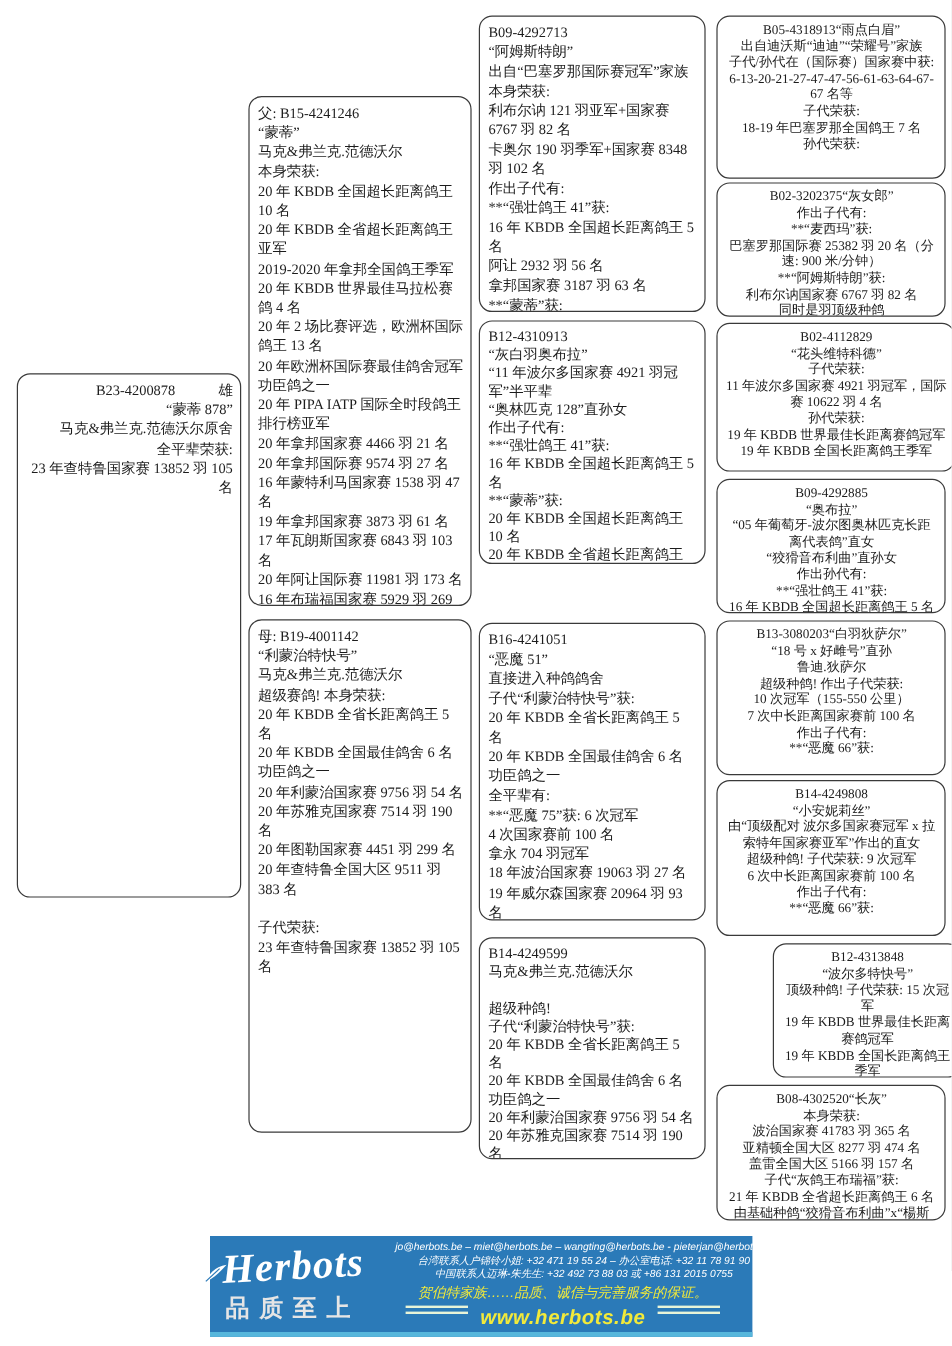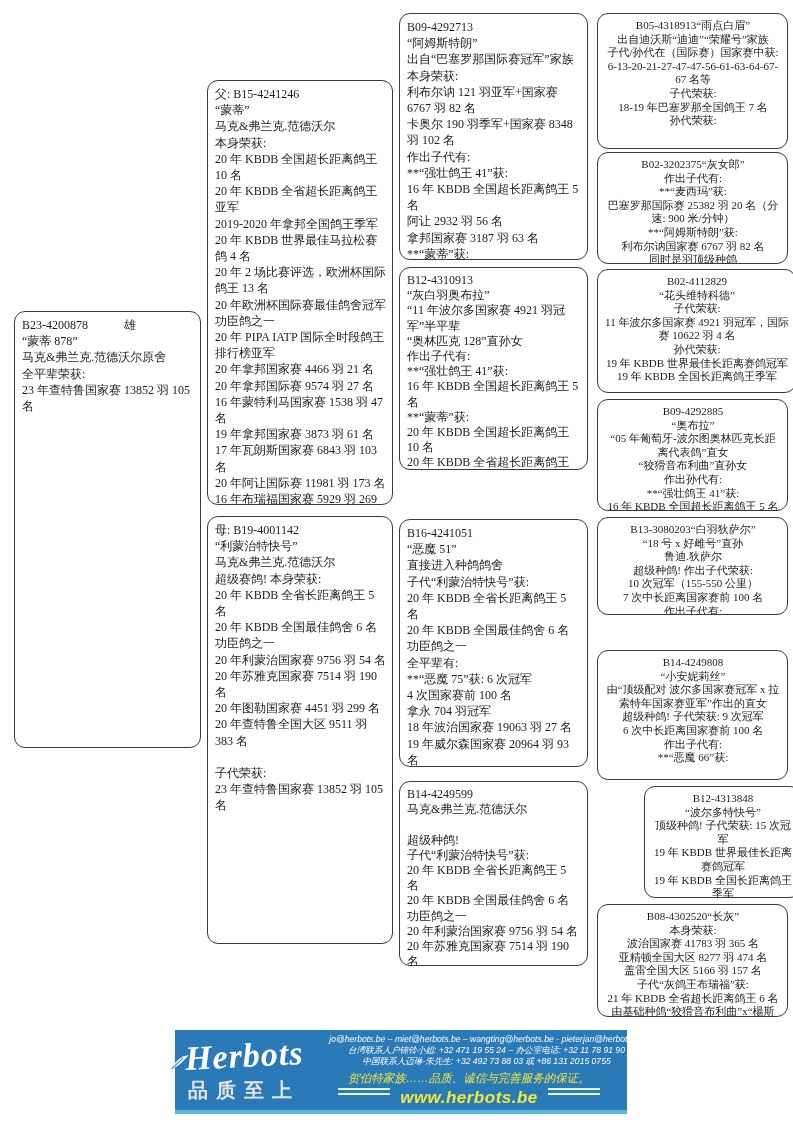--- a/index.html
+++ b/index.html
@@ -13,35 +13,35 @@
     padding:5px 6px 8px 7px;box-sizing:border-box;overflow:hidden;
   }
   .box .line{
     font-size:12px;line-height:16.2px;min-height:16.2px;
     overflow-wrap:anywhere;white-space:normal;
   }
   .box.small .line{font-size:11px;line-height:13.6px;min-height:13.6px;text-align:center;}
   .box.tight .line{line-height:15.2px;min-height:15.2px;}
 
   
-  #box-subject{left:14px;top:311px;width:187px;height:437px;}
+  #box-subject{left:14px;top:311px;width:187px;height:437px;text-align:right;}
   
   #box-sire{left:207px;top:80px;width:186px;height:425px;}
   #box-dam{left:207px;top:516px;width:186px;height:428px;}
   
   #box-g1{left:399px;top:13px;width:189px;height:247px;}
   #box-g2{left:399px;top:267px;width:189px;height:203px;}
   #box-g3{left:399px;top:519px;width:189px;height:248px;}
   #box-g4{left:399px;top:781px;width:189px;height:185px;}
   
   #box-gg1{left:597px;top:13px;width:191px;height:136px;}
   #box-gg2{left:597px;top:152px;width:191px;height:112px;}
   #box-gg3{left:597px;top:269px;width:199px;height:124px;}
   #box-gg4{left:597px;top:399px;width:191px;height:112px;}
-  #box-gg5{left:597px;top:517px;width:191px;height:98px;}
+  #box-gg5{left:597px;top:517px;width:191px;height:129px;}
   #box-gg6{left:597px;top:650px;width:191px;height:130px;}
   #box-gg7{left:597px;top:786px;width:157px;height:112px;margin-left:47px;}
   #box-gg8{left:597px;top:904px;width:191px;height:113px;}
 
   
   #banner{
     position:absolute;left:175px;top:1030px;width:452px;height:84px;
     background:#2b7ab8;border-bottom:4px solid #57b7dc;
     font-family:"Liberation Sans","DejaVu Sans",sans-serif;
     display:flex;box-sizing:border-box;

